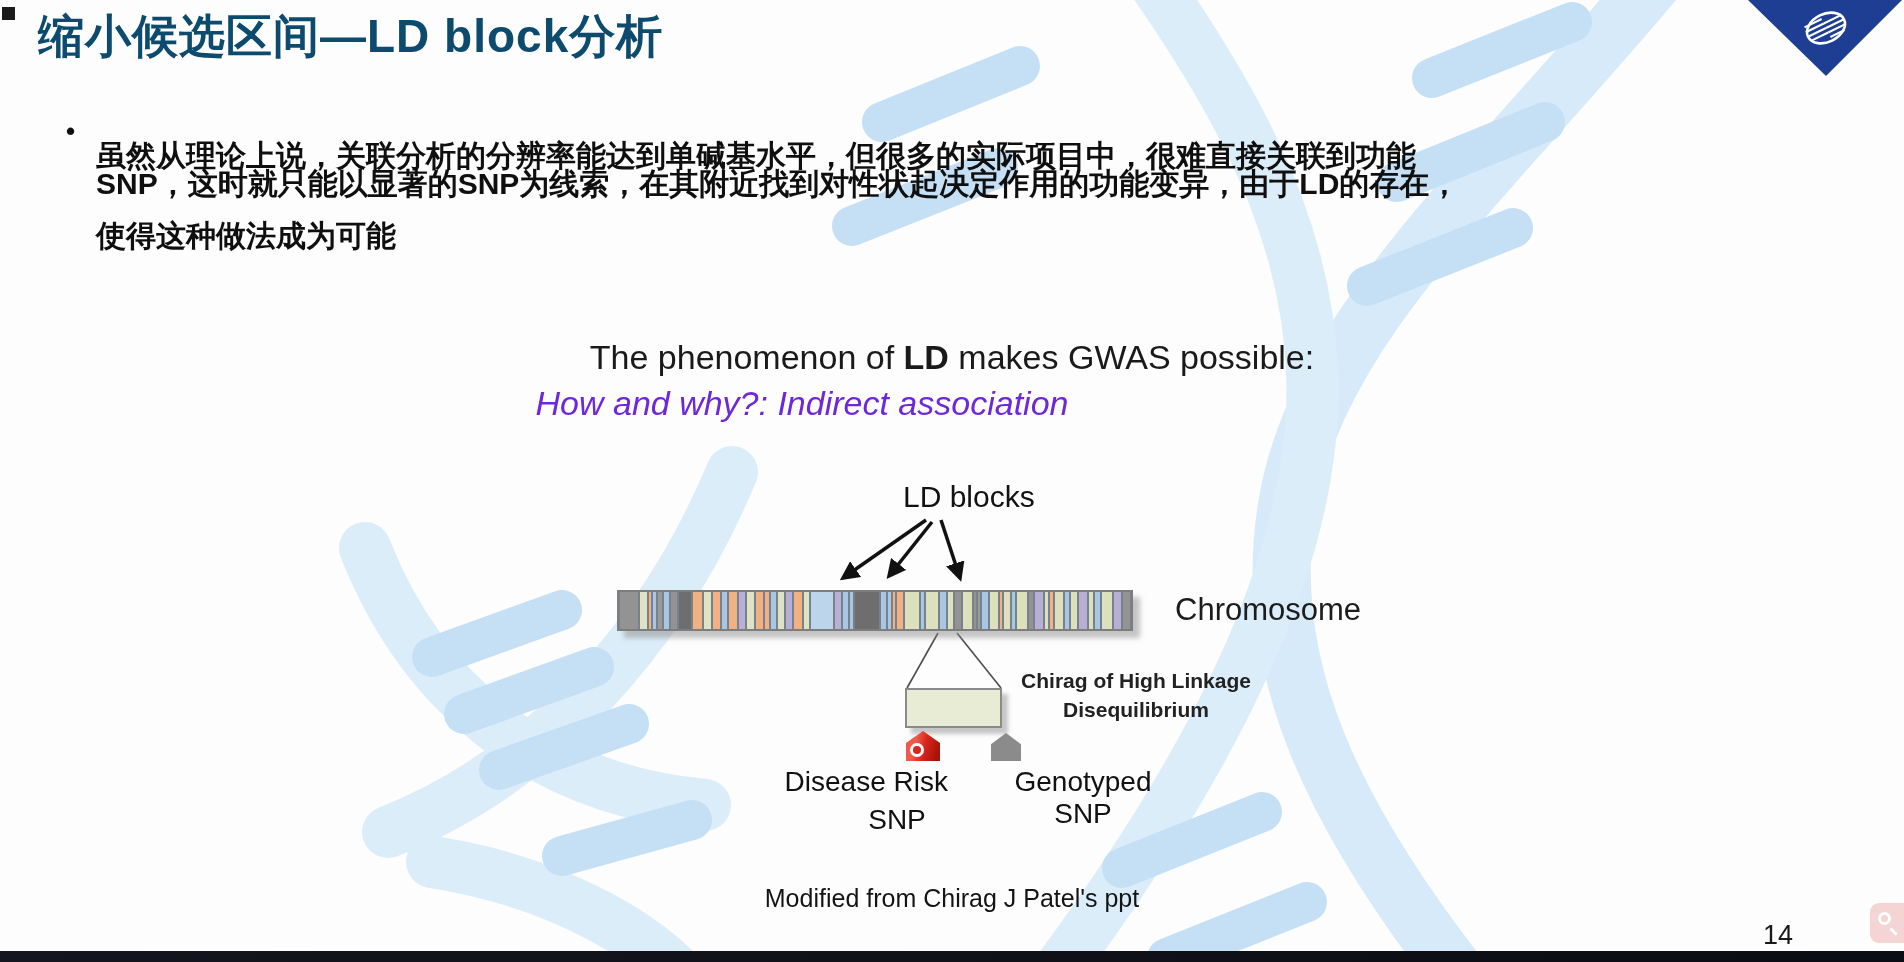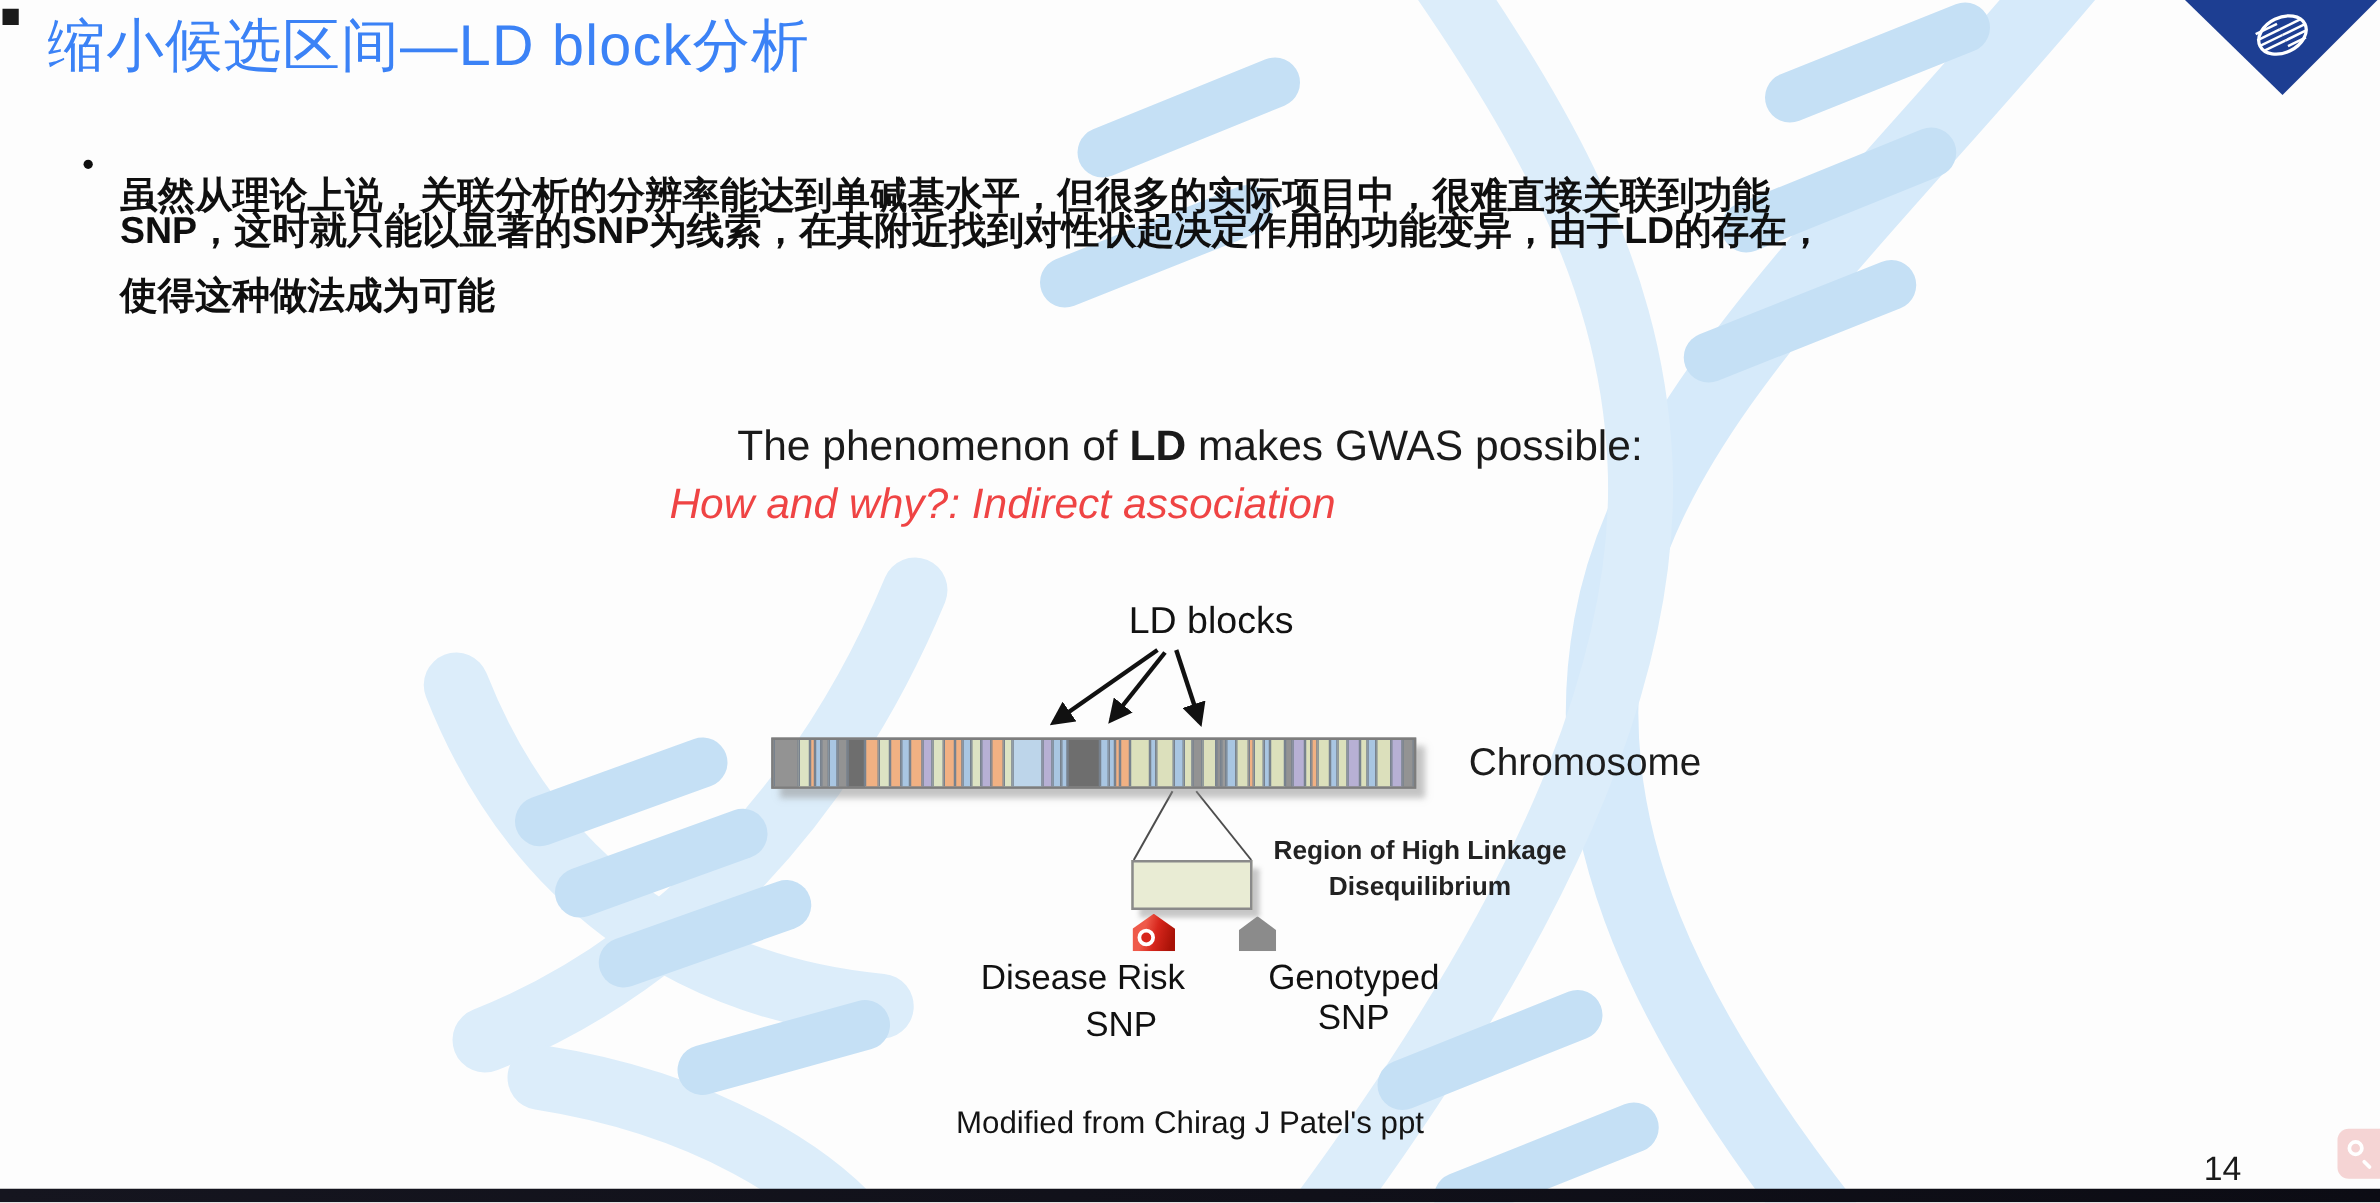--- a/index.html
+++ b/index.html
@@ -14,32 +14,32 @@
   }
   *{margin:0;padding:0;box-sizing:border-box;}
   html,body{background:#ffffff;}
   body{font-family:"Liberation Sans","DejaVu Sans",sans-serif;}
   .slide{position:relative;width:1904px;height:962px;background:#fdfdfd;overflow:hidden;}
   .wm{position:absolute;left:0;top:0;width:1904px;height:962px;pointer-events:none;}
   .wm-strand{stroke:var(--watermark_strand);stroke-width:58;fill:none;stroke-linecap:round;}
   .wm-strand2{stroke:#dcedfa;stroke-width:52;fill:none;stroke-linecap:round;}
   .wm-pill{stroke:var(--watermark_pill);stroke-width:40;fill:none;stroke-linecap:round;}
 
-  .title{position:absolute;left:38px;top:6px;font-size:46px;font-weight:400;color:#3b82f6;letter-spacing:1px;}
+  .title{position:absolute;left:38px;top:6px;font-size:46px;font-weight:700;color:#0c4a6e;letter-spacing:1px;}
 
   .bullet-wrap{position:absolute;left:66px;top:112px;width:1720px;font-weight:700;color:#0f0f0f;font-size:30px;}
   .bullet-dot{position:absolute;left:0;top:4px;font-size:26px;}
   .bullet-line{position:absolute;left:30px;white-space:nowrap;}
   .bl1{top:0;margin-top:24px;}
   .bl2{top:52px;}
   .bl3{top:104px;}
 
   .heading1{position:absolute;left:0;top:338px;width:1904px;text-align:center;font-size:34px;color:#1a1a1a;}
   .heading1 b{font-weight:800;}
-  .heading2{position:absolute;left:0;top:384px;width:1604px;text-align:center;font-size:34px;font-style:italic;color:#ef4444;}
+  .heading2{position:absolute;left:0;top:384px;width:1604px;text-align:center;font-size:34px;font-style:italic;color:#6d28d9;}
 
   .ld-label{position:absolute;left:903px;top:480px;width:150px;text-align:left;font-size:30px;color:#121212;}
 
   .diagram-svg{position:absolute;left:0;top:0;width:1904px;height:962px;pointer-events:none;}
   .arrow-line{stroke:#111;stroke-width:3.5;fill:none;}
   .trap-line{stroke:#4d4d4d;stroke-width:1.6;fill:none;}
 
   .chromosome-bar{position:absolute;left:617px;top:590px;width:516px;height:41px;display:flex;
     border:2px solid #7d7d7d;background:#9a9a9a;box-shadow:7px 7px 5px rgba(140,140,140,0.5);}
   .seg{height:100%;border-left:1px solid #78828e;border-right:1px solid #78828e;flex:0 0 auto;}
@@ -202,21 +202,21 @@
     </div>
 
   <div class="chrom-label">Chromosome</div>
 
   <div class="region-box"></div>
 
   <div class="marker marker-red"></div>
   <div class="marker marker-gray"></div>
 
   <div class="region-label">
-    <div>Region of High Linkage</div>
+    <div>Chirag of High Linkage</div>
     <div>Disequilibrium</div>
   </div>
 
   <div class="disease-l1">Disease Risk</div>
   <div class="disease-l2">SNP</div>
   <div class="genotyped-l">Genotyped SNP</div>
 
   <div class="caption">Modified from Chirag J Patel's ppt</div>
 
   <div class="page-num">14</div>

